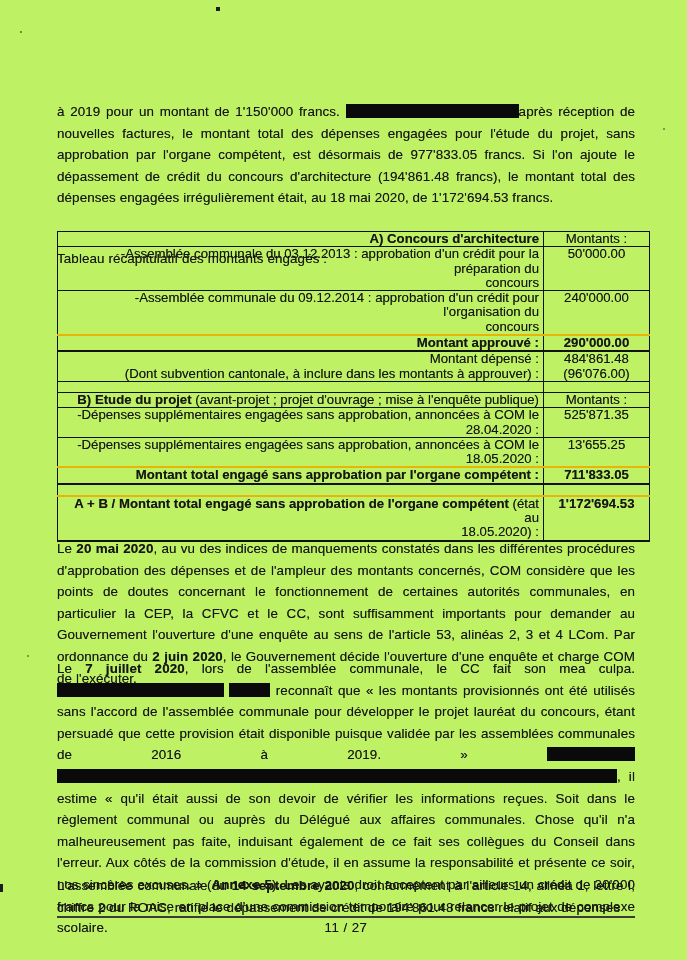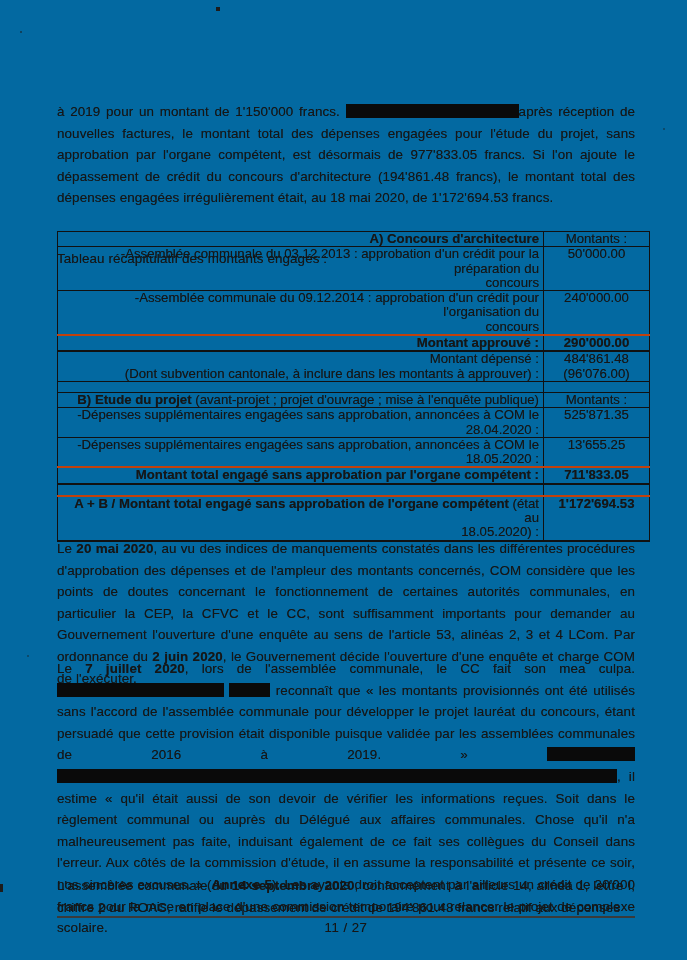--- a/index.html
+++ b/index.html
@@ -7,21 +7,21 @@
     width: 687px; height: 960px;
     background: #ffffff;
     font-family: "Liberation Sans", "DejaVu Sans", sans-serif;
     color: #161616;
     overflow: hidden;
     position: relative;
   }
   .page {
     position: absolute; left: 0; top: 0;
     width: 687px; height: 960px;
-    background: #0369a1;
+    background: #bef264;
   }
   .block {
     position: absolute; left: 57px; width: 578px;
   }
   p.para {
     margin: 0;
     font-size: 13.4px;
     line-height: 21.6px;
     text-align: justify;
     letter-spacing: 0.1px;
@@ -45,21 +45,21 @@
   table.summary td {
     border: 1px solid #111;
     padding: 0 4px;
     vertical-align: top;
     line-height: 14.3px;
     white-space: pre-line;
   }
   td.cell-label { width: 477px; text-align: right; }
   td.cell-amount { width: 97px; text-align: center; }
   tr.row-total td {
-    border-top: 2px solid #c2410c;
+    border-top: 2px solid #eab308;
     border-bottom: 2px solid #111;
   }
   tr.row-spacer td { height: 10px; }
   .amt-bold { font-weight: bold; }
   .footer {
     position: absolute; left: 57px; top: 916px; width: 578px;
     border-top: 2px solid #3a3a3a;
     text-align: center;
   }
   .footer .pagenum {

